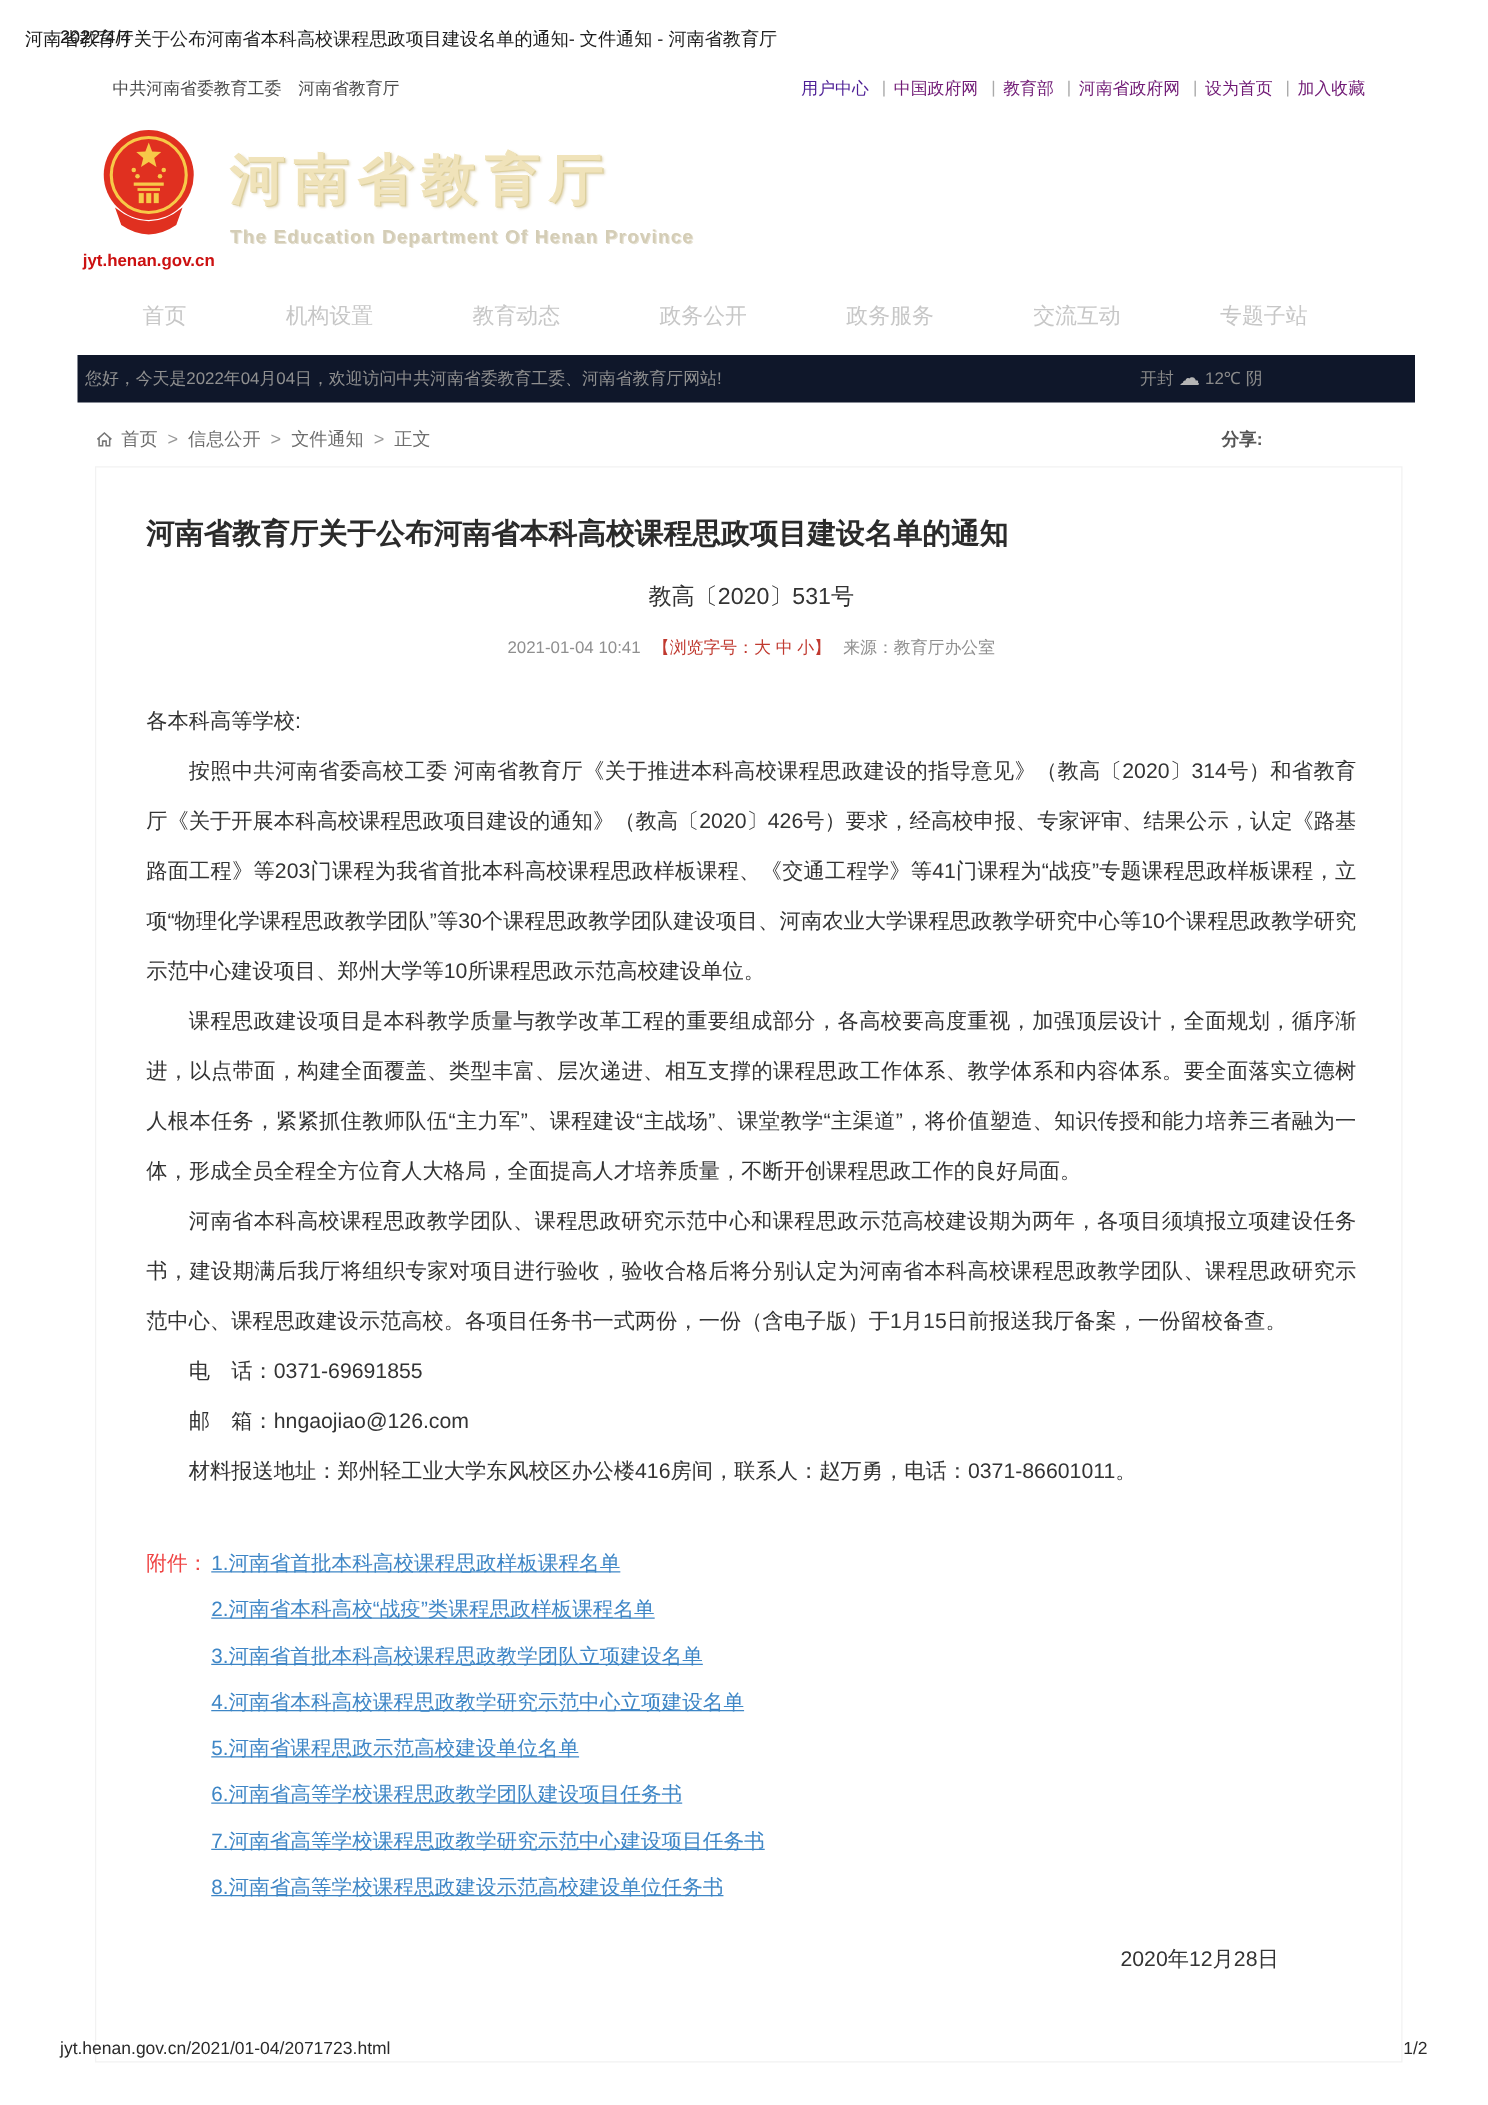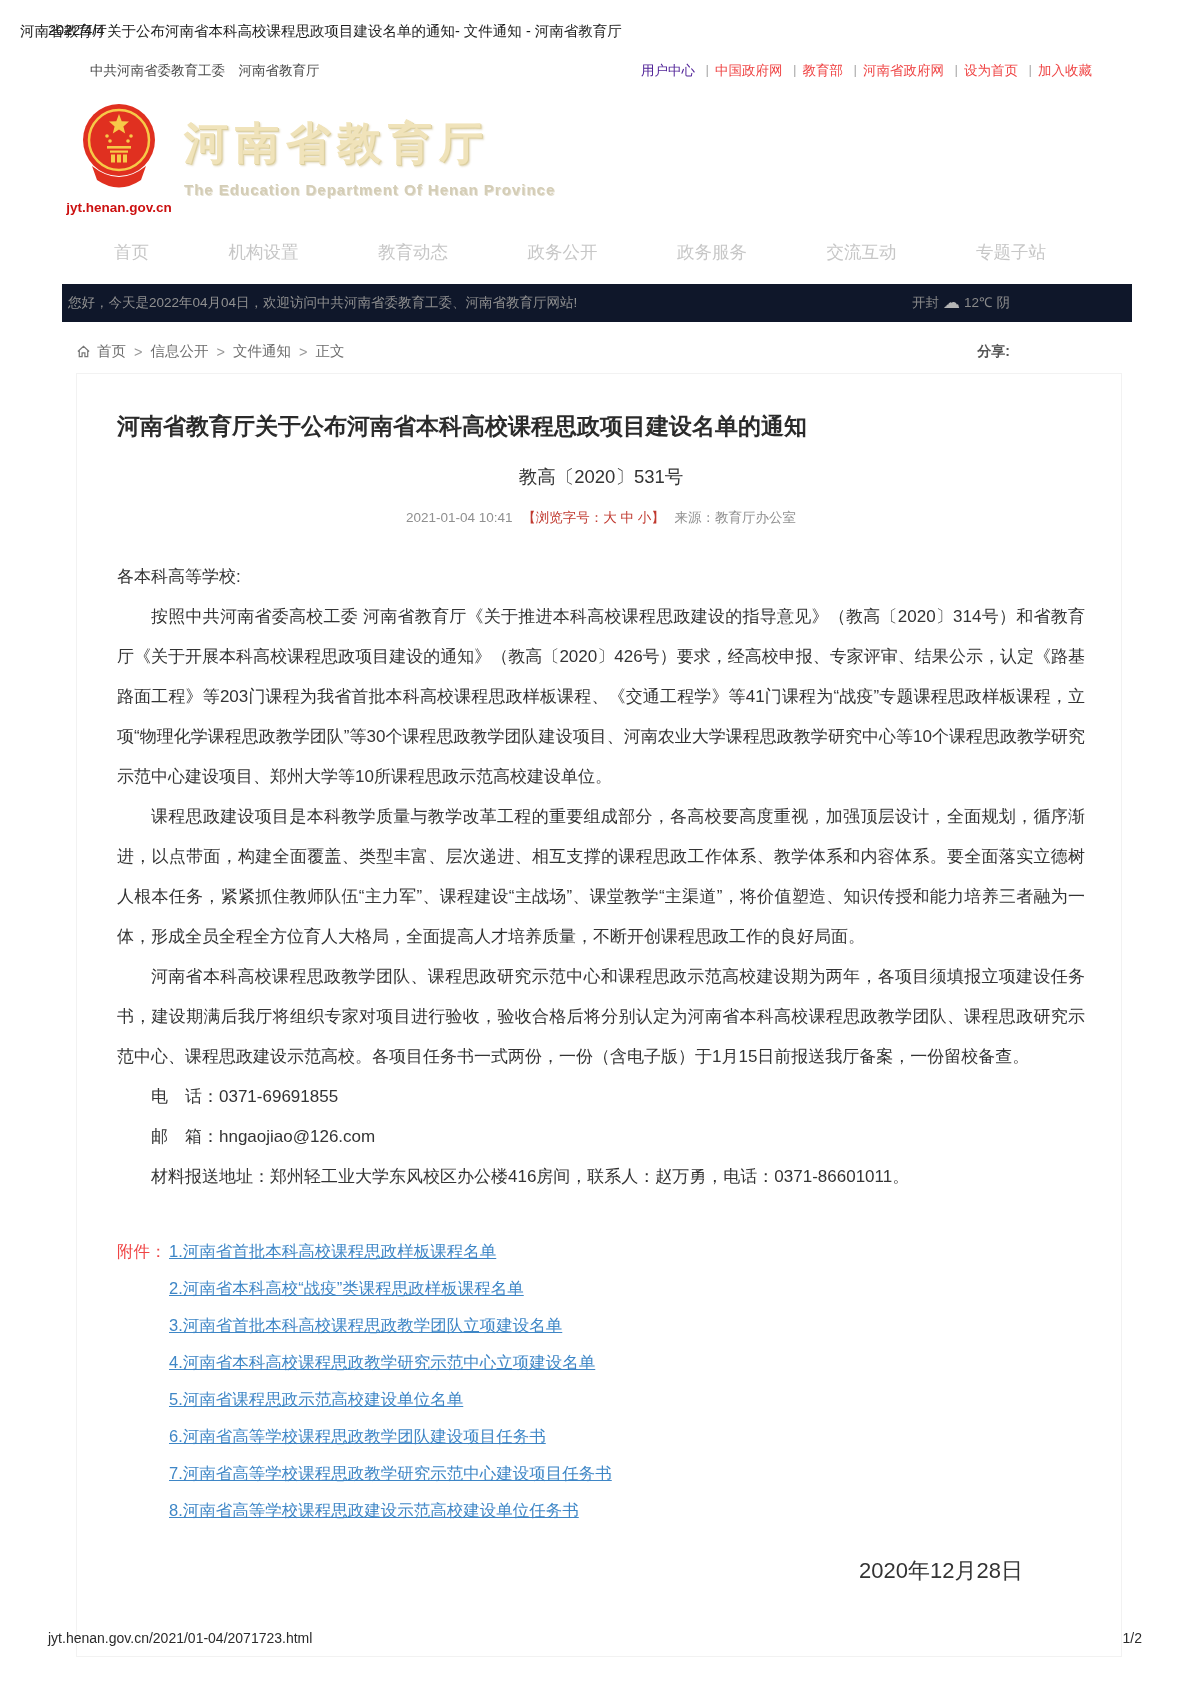--- a/index.html
+++ b/index.html
@@ -16,21 +16,21 @@
     font-size:14px; color:#2a2a2a; }
   .pf-url { position:absolute; left:48px; }
   .pf-page { position:absolute; right:48px; }
 
   
   .site { position:absolute; top:56px; left:62px; width:1070px; }
 
   .top-bar { display:flex; justify-content:space-between; align-items:center;
     padding:6px 30px 4px 28px; font-size:13.5px; color:#4a4a4a; }
   .top-links { display:flex; align-items:center; }
-  .top-links a { color:#ef4444; text-decoration:none; padding:0 10px; position:relative; }
+  .top-links a { color:#701a75; text-decoration:none; padding:0 10px; position:relative; }
   .top-links a:not(:last-child)::after { content:"|"; position:absolute; right:-4px; color:#aaa; }
   .top-links a.hot { color:#4c1d95; }
 
   .logo-row { display:flex; align-items:flex-start; padding:16px 0 0 2px; height:140px; }
   .emblem-col { width:110px; text-align:center; }
   .site-url { display:block; margin-top:2px; color:#cc1111; font-size:13.5px; font-weight:bold; }
   .logo-text { margin-left:10px; padding-top:14px; }
   .logo-title { font-size:44px; font-weight:bold; letter-spacing:7px;
     color:#f0e3ba; text-shadow:1px 1px 0 #dccf9e, 2px 2px 2px rgba(190,170,110,.45); }
   .logo-sub { margin-top:8px; font-size:15px; font-weight:bold; letter-spacing:1px;
@@ -63,21 +63,21 @@
   .a-meta .red { color:#c0392f; padding:0 6px; }
   .a-body { margin-top:30px; font-size:17px; color:#333; line-height:40px; text-align:justify; }
   .a-body p.ind { text-indent:2em; }
   .contact-line { text-indent:2em; }
   .attach-block { margin-top:42px; font-size:16.5px; }
   .attach-row { display:flex; line-height:24px; margin-bottom:13px; }
   .attach-label { width:52px; flex:none; color:#ef4444; font-size:16.5px; }
   .attach-label.hide { visibility:hidden; }
   .attach-row a { color:#3e86c6; text-decoration:underline; }
   .sign-date { text-align:right; padding-right:62px; margin-top:34px;
-    font-size:22px; color:#333; }
+    font-size:17px; color:#333; }
 
   .home-icon-svg { display:inline-block; vertical-align:-2px; }
 </style>
 </head>
 <body>
 
 <div class="page">
 
   <div class="print-header">
     <span class="ph-date">2022/4/4</span>

